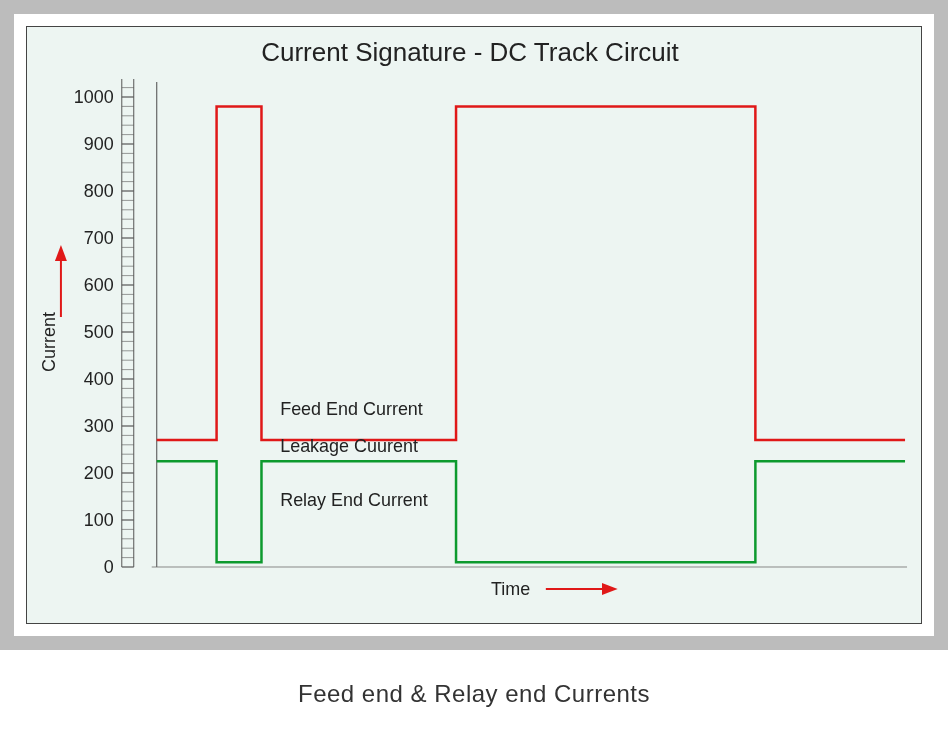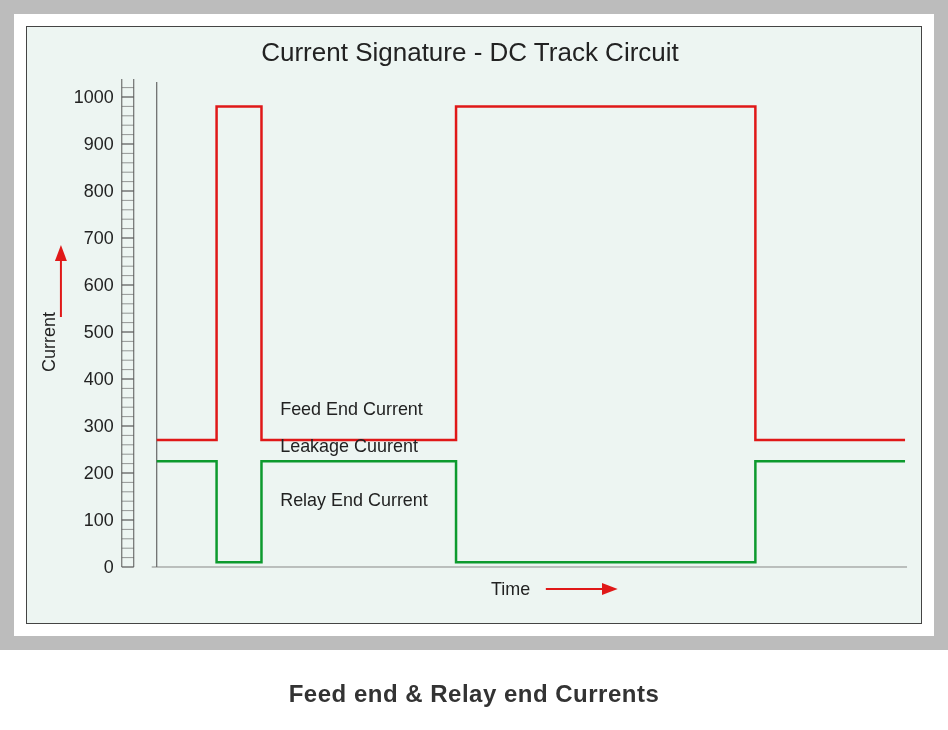--- a/index.html
+++ b/index.html
@@ -40,21 +40,21 @@
     width: 100%;
     height: 100%;
   }
   .caption {
     width: 948px;
     text-align: center;
     font-size: 24px;
     color: #333;
     letter-spacing: 0.5px;
     margin-top: 30px;
-    font-weight: 700;
+    font-weight: 400;
   }
   text { font-family: Arial, Helvetica, sans-serif; }
 </style>
 </head>
 <body>
 
 <div class="outer-frame">
   <div class="plot-frame">
     <div class="chart-title">Current Signature - DC Track Circuit</div>
     <svg class="svg-plot" id="svg-plot" viewBox="0 0 896 596" preserveAspectRatio="none">

